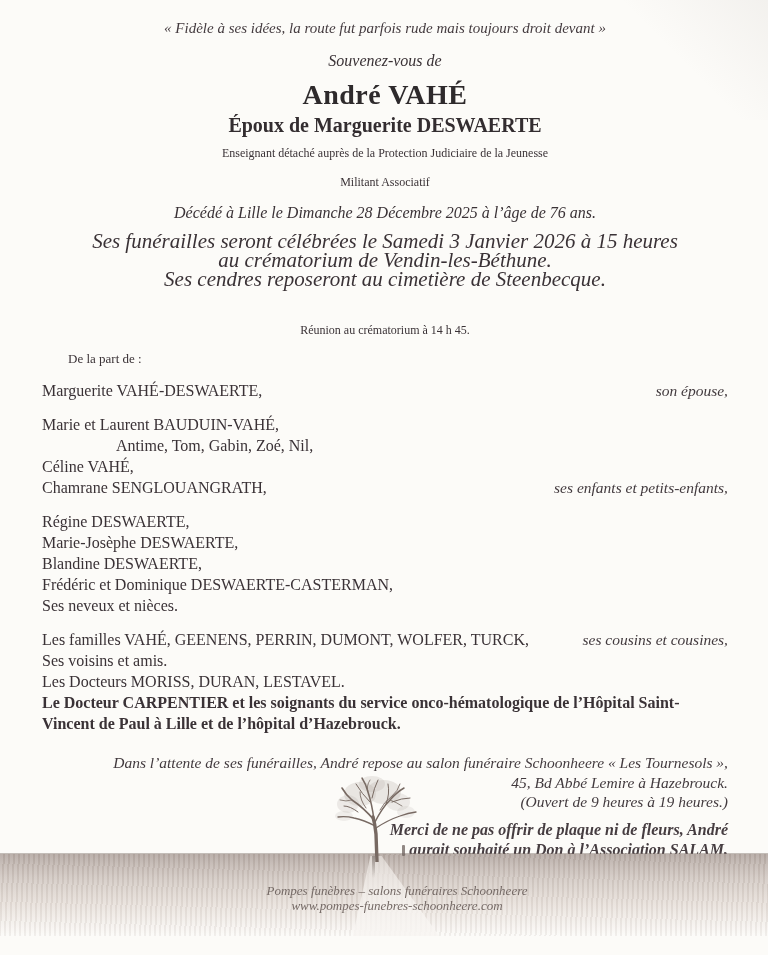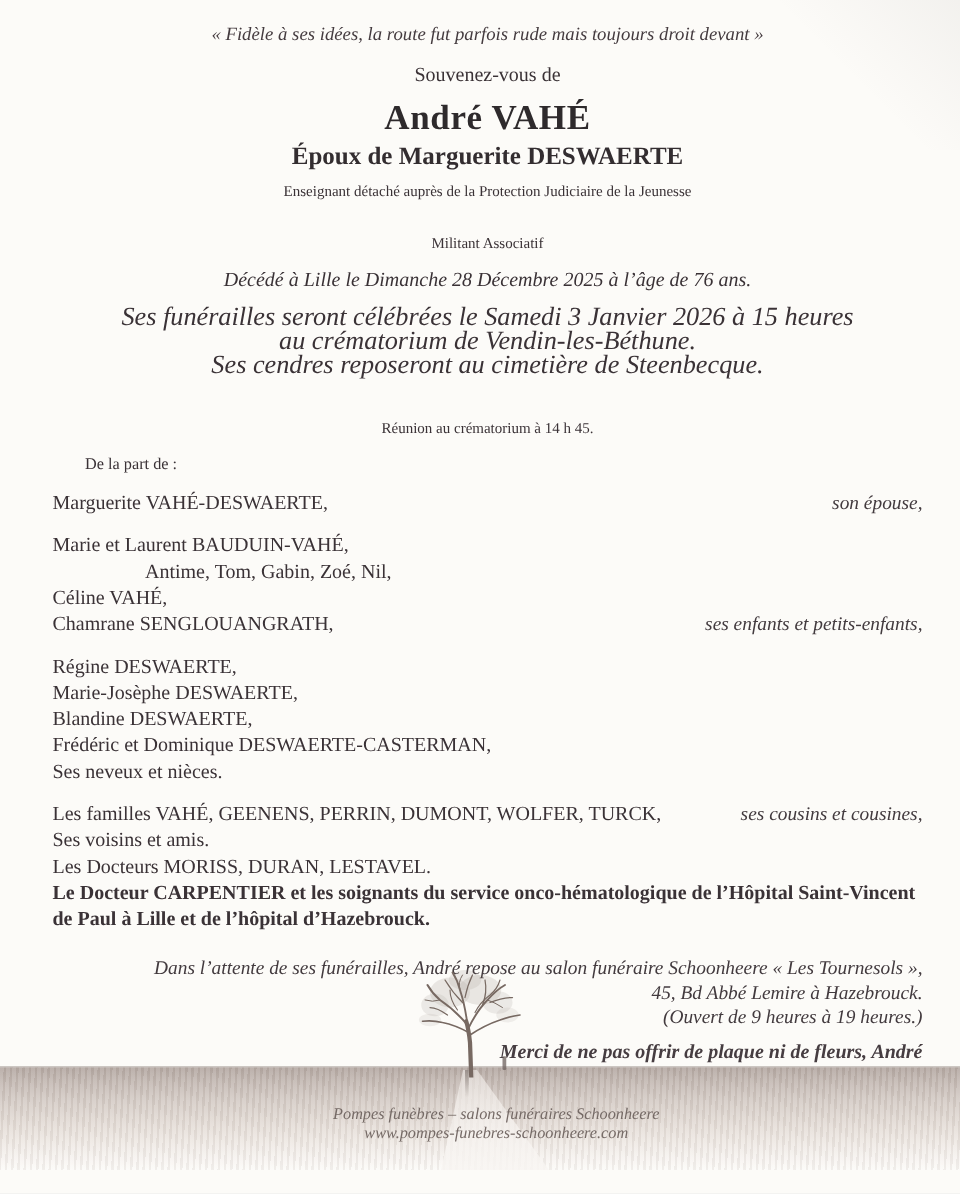--- a/index.html
+++ b/index.html
@@ -13,25 +13,25 @@
     overflow:hidden;
   }
   
   .scan-crease{
     position:absolute;top:0;right:0;width:150px;height:120px;
     background:linear-gradient(225deg, rgba(120,110,105,0.07) 0%, rgba(120,110,105,0.0) 55%);
     pointer-events:none;
   }
   .content{
     position:relative;
-    padding:14px 30px 0 42px;
+    padding:14px 40px 0 42px;
   }
   .center{text-align:center;}
   .quote{font-style:italic;font-size:15px;color:#443b3f;margin:6px 0 0 0;}
-  .intro{font-size:16px;margin:15px 0 0 0;}
+  .intro{font-style:italic;font-size:16px;margin:15px 0 0 0;}
   .deceased-name{font-size:28px;font-weight:bold;letter-spacing:.5px;color:#2e2a2c;margin:9px 0 0 0;}
   .spouse-line{font-size:20px;font-weight:bold;color:#332d30;margin:3px 0 0 0;}
   .profession{font-size:12px;margin:5px 0 0 0;line-height:22px;}
   .death-line{font-style:italic;font-size:16px;margin:11px 0 0 0;}
   .funeral-block{font-style:italic;font-size:21px;line-height:19px;margin:10px 0 0 0;font-family:Liberation Serif, serif;}
   .meeting-line{font-size:12px;margin:34px 0 0 0;text-align:center;}
   .from-label{font-size:13px;margin:13px 0 0 26px;text-align:left;}
 
   .fam-group{margin-top:13px;font-size:16px;line-height:21px;text-align:left;}
   .fam-row{display:flex;justify-content:space-between;align-items:baseline;}
@@ -86,21 +86,21 @@
 <div class="page">
   <div class="scan-crease"></div>
 
   <div class="content">
 
     <div class="center quote">« Fidèle à ses idées, la route fut parfois rude mais toujours droit devant »</div>
     <div class="center intro">Souvenez-vous de</div>
     <div class="center deceased-name">André VAHÉ</div>
     <div class="center spouse-line">Époux de Marguerite DESWAERTE</div>
     <div class="center profession">Enseignant détaché auprès de la Protection Judiciaire de la Jeunesse</div>
-    <div class="center profession" style="margin-top:19px">Militant Associatif</div>
+    <div class="center profession" style="margin-top:7px">Militant Associatif</div>
 
     <div class="center death-line">Décédé à Lille le Dimanche 28 Décembre 2025 à l’âge de 76 ans.</div>
 
     <div class="center funeral-block">
       <div>Ses funérailles seront célébrées le Samedi 3 Janvier 2026 à 15 heures</div>
       <div>au crématorium de Vendin-les-Béthune.</div>
       <div>Ses cendres reposeront au cimetière de Steenbecque.</div>
     </div>
 
     <div class="meeting-line">Réunion au crématorium à 14 h 45.</div>

